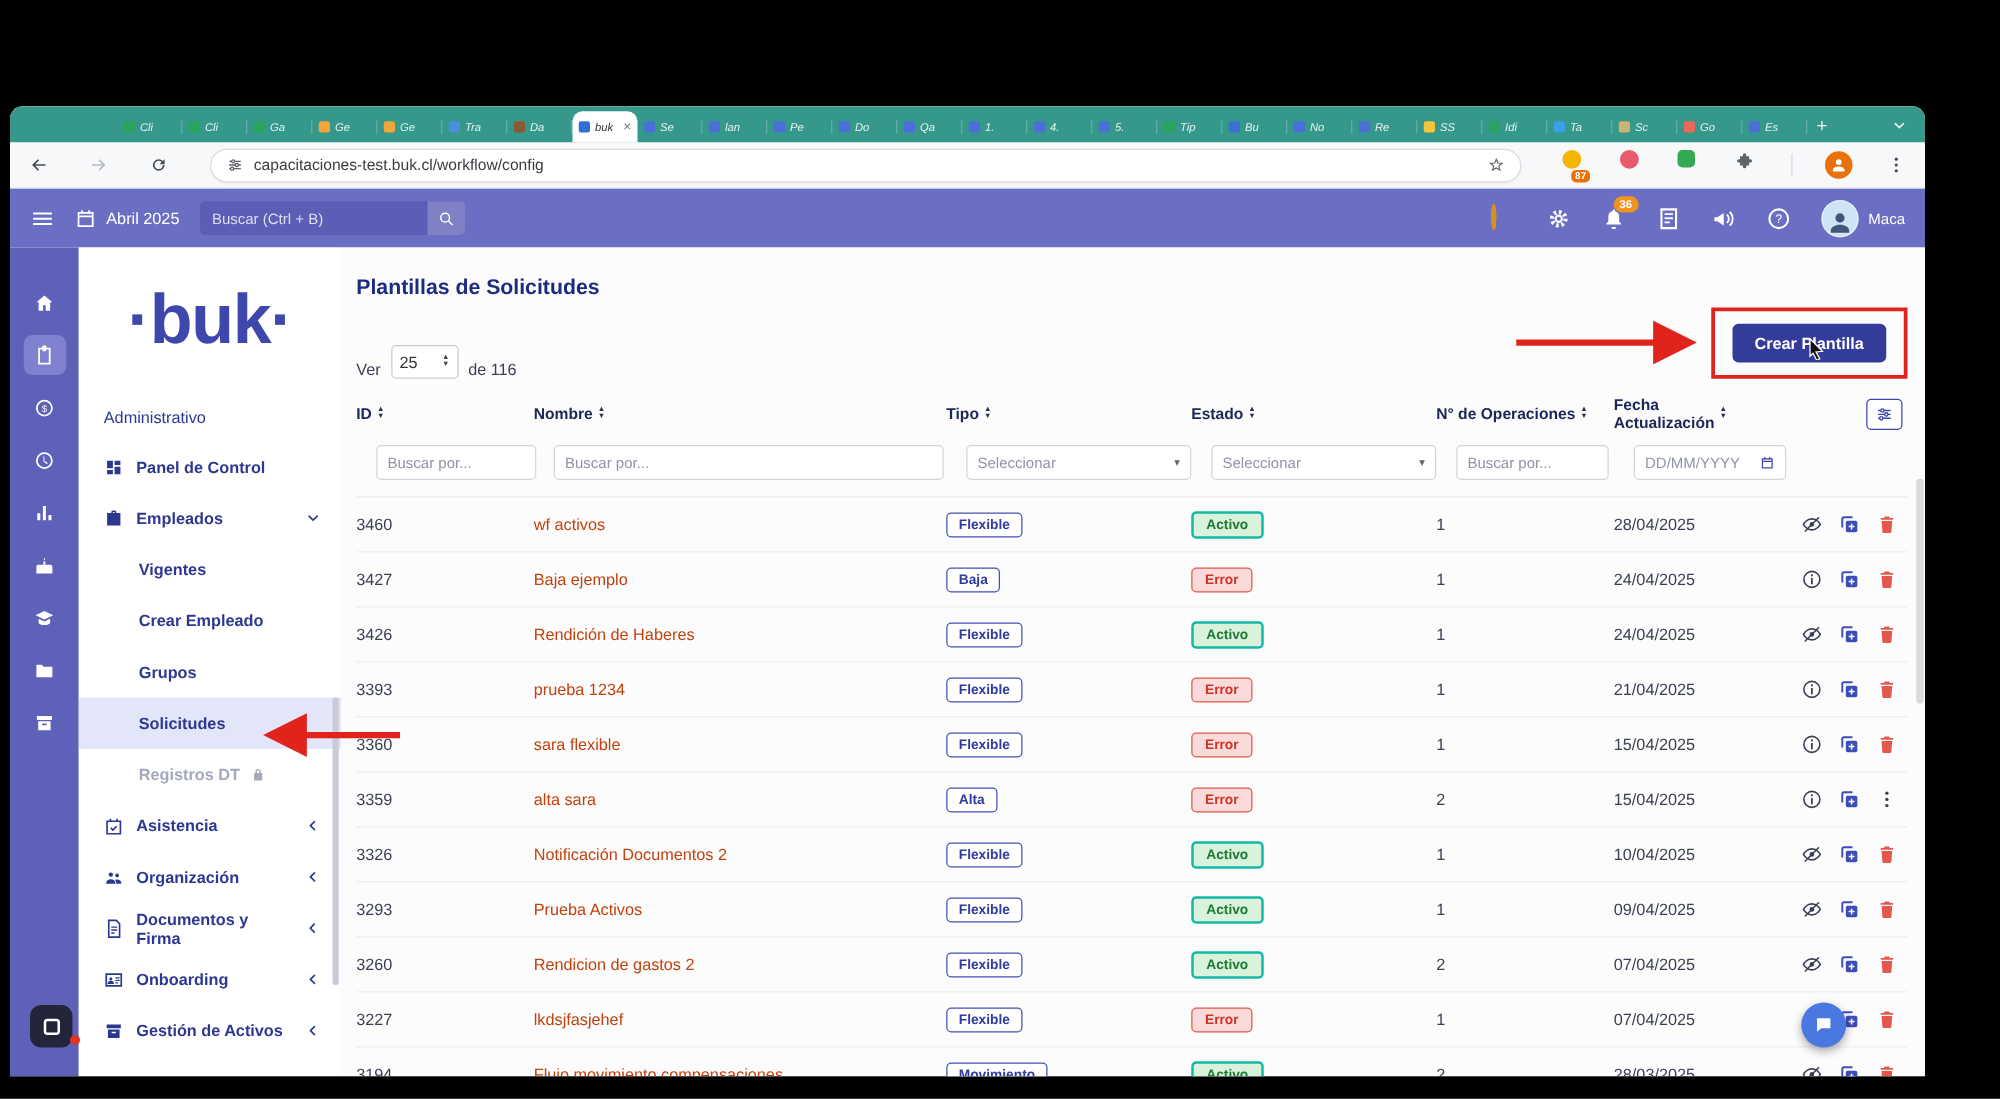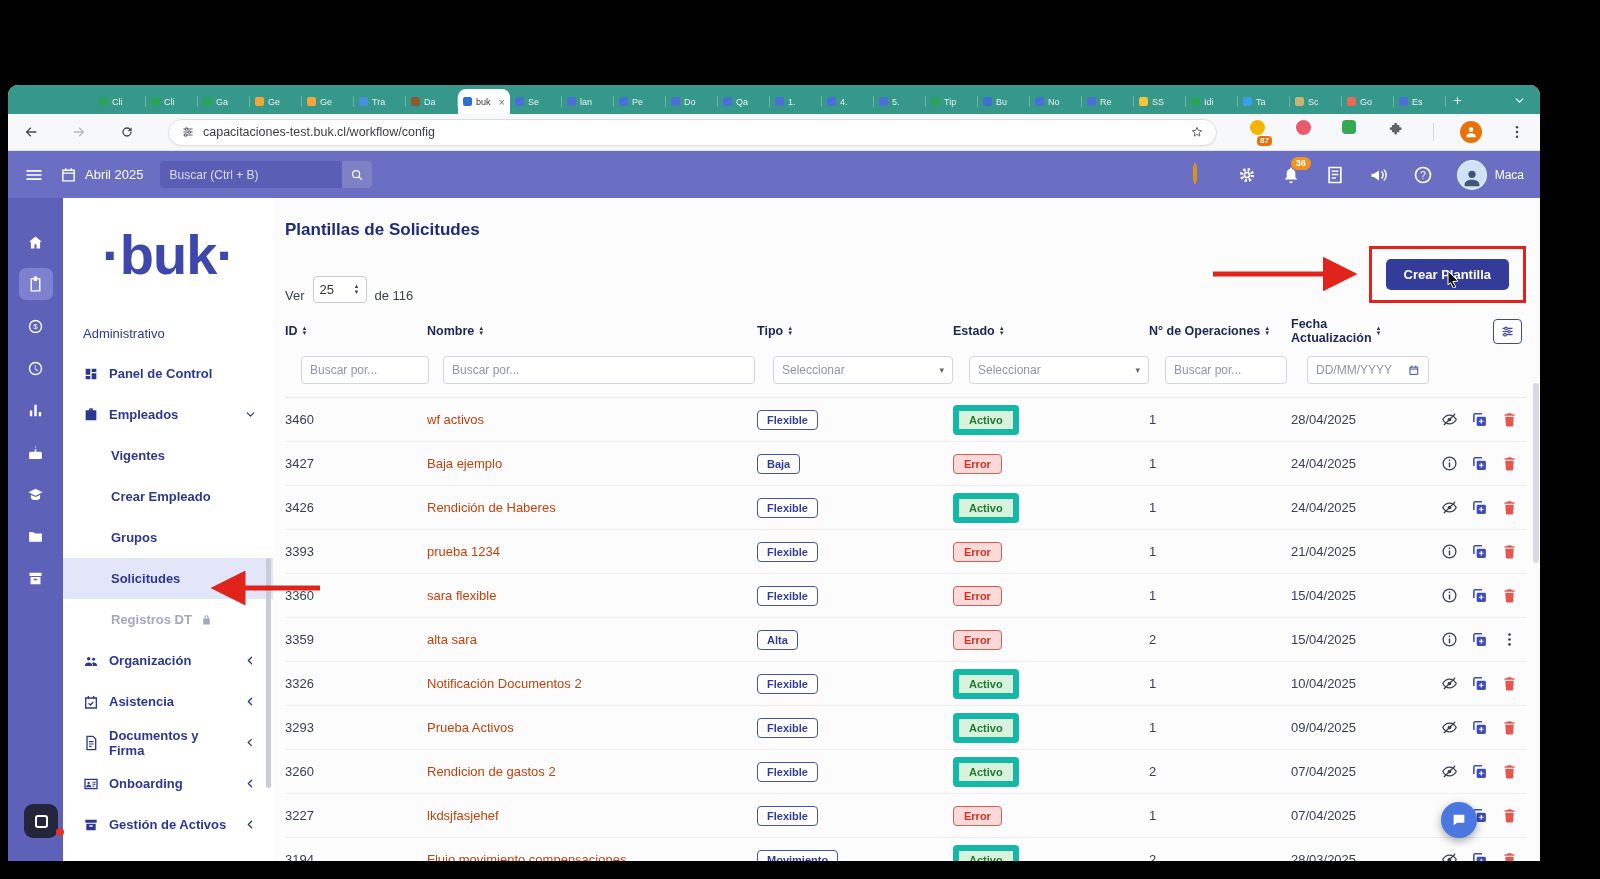--- a/index.html
+++ b/index.html
@@ -15,21 +15,21 @@
   
   .tab-strip { height:29px; background:#35988a; display:flex; align-items:flex-end;
     padding:0 10px 0 86px; flex:none; }
   .tabs { display:flex; align-items:flex-end; height:29px; }
   .tab { width:52px; height:25px; display:flex; align-items:center; gap:4px; padding:0 5px;
     position:relative; color:#e9f3f0; font-size:9px; border-radius:8px 8px 0 0; overflow:hidden; }
   .tab:not(.active)::after { content:''; position:absolute; right:0; top:7px; bottom:7px;
     width:1px; background:rgba(255,255,255,.28); }
   .tab.active { background:#fff; color:#333; }
   .fav { width:9px; height:9px; border-radius:2px; flex:none; }
-  .tlabel { white-space:nowrap; overflow:hidden; flex:1; }
+  .tlabel { white-space:nowrap; overflow:hidden; flex:1;font-style:italic; }
   .tclose { font-size:11px; color:#777; flex:none; }
   .strip-btn { width:22px; height:22px; margin-bottom:3px; color:#eaf4f1; display:flex;
     align-items:center; justify-content:center; }
   .strip-btn svg { width:13px; height:13px; }
   .strip-right { margin-left:auto; }
 
   
   .toolbar { height:37px; background:#f7f8fa; border-bottom:1px solid #e2e3e7;
     display:flex; align-items:center; padding:0 10px; gap:22px; flex:none; }
   .nav-ic { width:26px; height:26px; display:flex; align-items:center; justify-content:center;
@@ -151,21 +151,21 @@
   .tfilter .f-wrap:nth-child(4) .f-input { width:180px; }
   .tfilter .f-wrap:nth-child(5) .f-input { width:122px; }
   .tfilter .f-wrap:nth-child(6) .f-input { width:122px; }
 
   .trow { height:44px; border-bottom:1px solid #ededf2; font-size:13px; color:#3a3f51; }
   .link { color:#c2410c; text-decoration:none; }
   .badge-tipo { display:inline-block; padding:3px 9px; border:1px solid #4350b5; border-radius:4px;
     color:#2f3c9e; font-size:11px; font-weight:bold; background:#fff; }
   .badge-estado { display:inline-block; padding:3px 10px; border-radius:4px; font-size:11px;
     font-weight:bold; }
-  .badge-estado.green { background:#d8f2db; border:6px solid #14b8a6; color:#1f7a33; }
+  .badge-estado.green { background:#d8f2db; border:2px solid #14b8a6; color:#1f7a33; }
   .badge-estado.red { background:#fbdbd9; border:1px solid #e2574d; color:#cf3328; }
   .actions { display:flex; gap:13px; justify-content:flex-end; align-items:center; padding-right:8px; }
   .act { width:17px; height:17px; display:flex; }
   .act svg { width:100%; height:100%; }
   .act.neutral, .act.dots { color:#3a3f51; }
   .act.copy { color:#3d4db7; }
   .act.trash { color:#e4574d; }
   .main-scroll { position:absolute; right:1px; top:185px; width:6px; height:180px;
     background:#d9d9df; border-radius:3px; }
 
@@ -504,36 +504,36 @@
               <span>Solicitudes</span>
             </div>
             <div class="nav-row nav-sub locked">
               <span>Registros DT</span>
               <span class="lock"><svg viewBox="0 0 24 24" width="100%" height="100%" fill="currentColor" xmlns="http://www.w3.org/2000/svg">
                   <path d="M8.2 10V7.8a3.8 3.8 0 0 1 7.6 0V10H18v11H6V10h2.2zm2 0h3.6V7.8a1.8 1.8 0 0 0-3.6 0V10z"></path>
                 </svg></span>
             </div>
             <div class="nav-row">
               <span class="gi"><svg viewBox="0 0 24 24" width="100%" height="100%" fill="currentColor" xmlns="http://www.w3.org/2000/svg">
+                  <path d="M4 6h16v15H4z" fill="none" stroke="currentColor" stroke-width="2"></path>
+                  <path d="M8 3v4M16 3v4" stroke="currentColor" stroke-width="2"></path>
+                  <path d="m8.5 14 2.5 2.5 4.5-4.5" fill="none" stroke="currentColor" stroke-width="2"></path>
+                </svg></span>
+              <span>Asistencia</span>
+              <span class="chev"><svg viewBox="0 0 24 24" width="100%" height="100%" fill="currentColor" xmlns="http://www.w3.org/2000/svg">
+                  <path d="m14 6-6 6 6 6" fill="none" stroke="currentColor" stroke-width="2.4" stroke-linecap="round" stroke-linejoin="round"></path>
+                </svg></span>
+            </div>
+            <div class="nav-row">
+              <span class="gi"><svg viewBox="0 0 24 24" width="100%" height="100%" fill="currentColor" xmlns="http://www.w3.org/2000/svg">
                   <circle cx="8.5" cy="8.5" r="2.6"></circle>
                   <circle cx="16" cy="9.5" r="2.2"></circle>
                   <path d="M3 18.5c0-2.5 2.4-4.3 5.5-4.3s5.5 1.8 5.5 4.3v1H3zM15 19.5v-1c0-1.4-.6-2.6-1.6-3.5.8-.4 1.7-.6 2.6-.6 2.7 0 5 1.6 5 3.9v1.2z"></path>
                 </svg></span>
               <span>Organización</span>
-              <span class="chev"><svg viewBox="0 0 24 24" width="100%" height="100%" fill="currentColor" xmlns="http://www.w3.org/2000/svg">
-                  <path d="m14 6-6 6 6 6" fill="none" stroke="currentColor" stroke-width="2.4" stroke-linecap="round" stroke-linejoin="round"></path>
-                </svg></span>
-            </div>
-            <div class="nav-row">
-              <span class="gi"><svg viewBox="0 0 24 24" width="100%" height="100%" fill="currentColor" xmlns="http://www.w3.org/2000/svg">
-                  <path d="M4 6h16v15H4z" fill="none" stroke="currentColor" stroke-width="2"></path>
-                  <path d="M8 3v4M16 3v4" stroke="currentColor" stroke-width="2"></path>
-                  <path d="m8.5 14 2.5 2.5 4.5-4.5" fill="none" stroke="currentColor" stroke-width="2"></path>
-                </svg></span>
-              <span>Asistencia</span>
               <span class="chev"><svg viewBox="0 0 24 24" width="100%" height="100%" fill="currentColor" xmlns="http://www.w3.org/2000/svg">
                   <path d="m14 6-6 6 6 6" fill="none" stroke="currentColor" stroke-width="2.4" stroke-linecap="round" stroke-linejoin="round"></path>
                 </svg></span>
             </div>
             <div class="nav-row">
               <span class="gi"><svg viewBox="0 0 24 24" width="100%" height="100%" fill="currentColor" xmlns="http://www.w3.org/2000/svg">
                   <path d="M6 2h9l4 4v16H6z" fill="none" stroke="currentColor" stroke-width="2"></path>
                   <path d="M9 10h7M9 13.5h7M9 17h4" stroke="currentColor" stroke-width="1.7"></path>
                 </svg></span>
               <span>Documentos y Firma</span>

